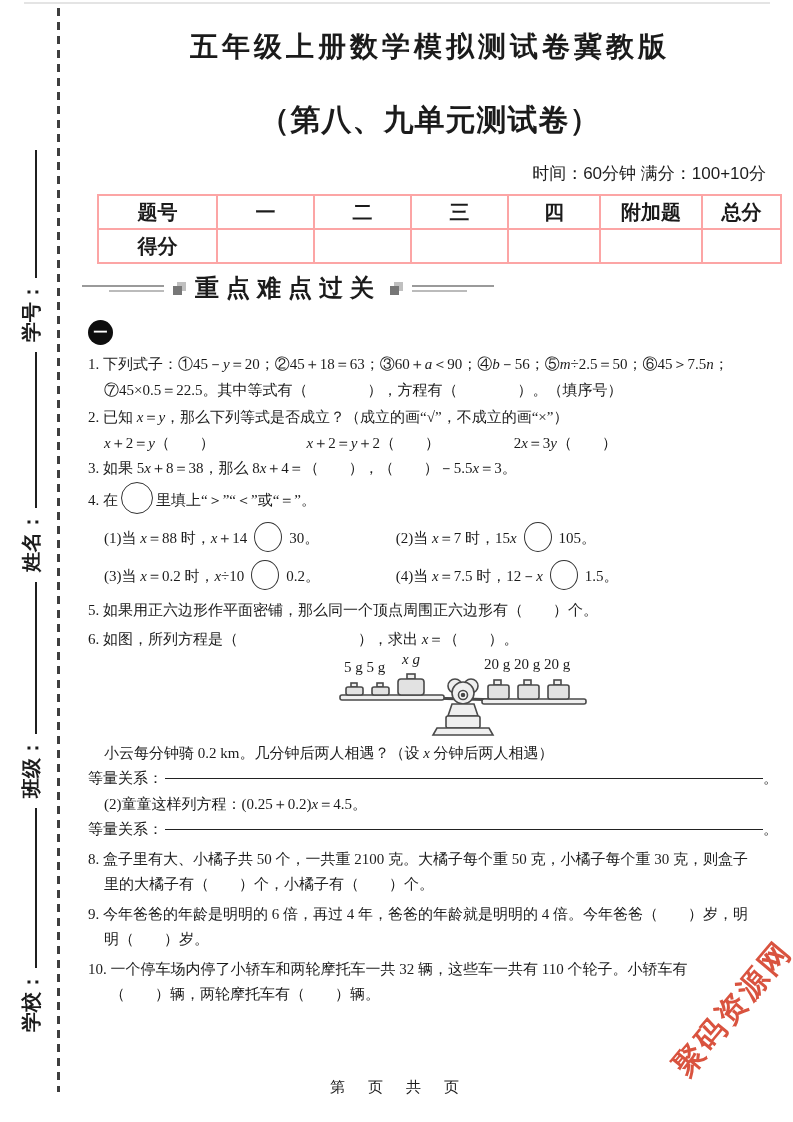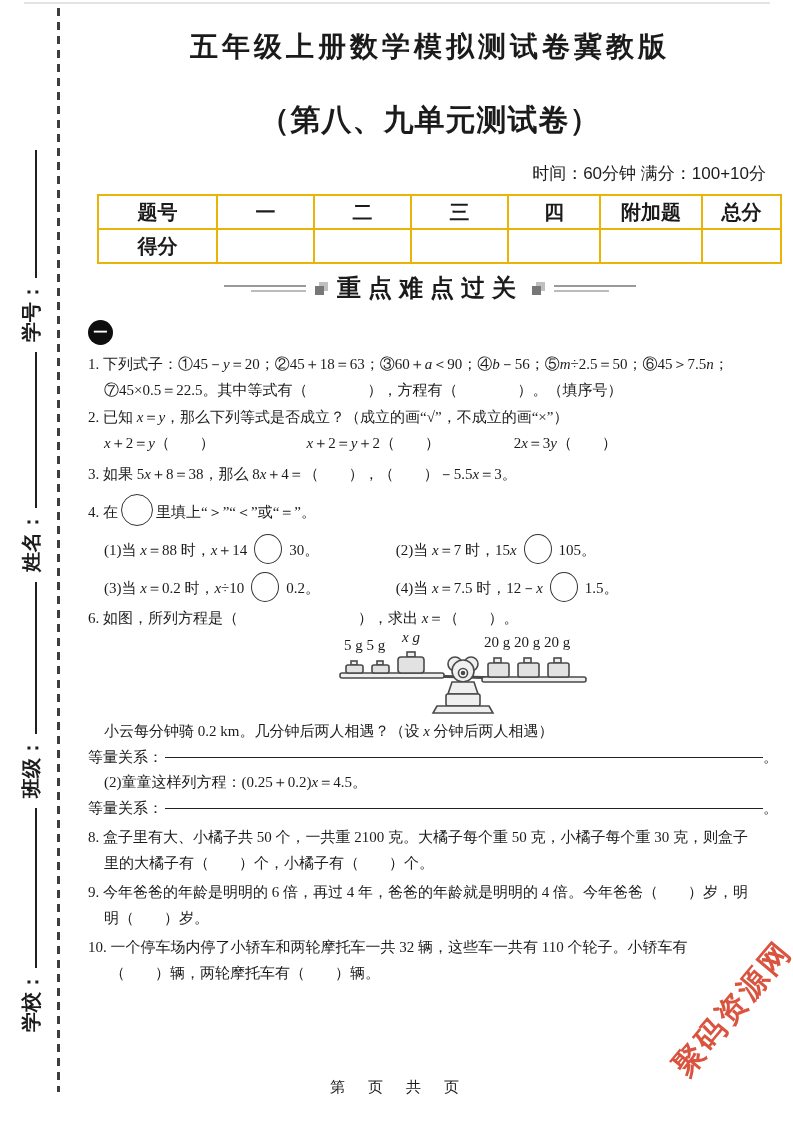--- a/index.html
+++ b/index.html
@@ -19,41 +19,41 @@
   
   .title{position:absolute;top:28px;left:90px;width:680px;text-align:center;
          font-family:"Liberation Sans",sans-serif;font-weight:bold;font-size:28px;letter-spacing:4px;}
   .subtitle{position:absolute;top:100px;left:90px;width:680px;text-align:center;
             font-family:"Liberation Sans",sans-serif;font-weight:bold;font-size:30px;letter-spacing:1px;}
   .meta{position:absolute;top:162px;left:90px;width:676px;text-align:right;
         font-family:"Liberation Sans",sans-serif;font-size:17px;}
   
   .score-table{position:absolute;top:194px;left:97px;}
   .score-table table{border-collapse:collapse;font-weight:bold;font-size:20px;}
-  .score-table td{border:2px solid #eab308;text-align:center;height:32px;padding:0;}
-  
-  .banner{position:absolute;top:272px;left:90px;width:680px;display:flex;
-          justify-content:center;align-items:center;gap:9px;}
+  .score-table td{border:2px solid #fca5a5;text-align:center;height:32px;padding:0;}
+  
+  .banner{position:absolute;top:272px;left:82px;width:680px;display:flex;
+          align-items:center;gap:9px;}
   .banner-text{font-family:"Liberation Sans",sans-serif;font-weight:bold;font-size:24px;letter-spacing:7px;}
   .speed{display:flex;flex-direction:column;gap:3px;}
   .speed i{display:block;height:2px;background:#9a9a9a;}
   .speed.l{align-items:flex-end;} .speed.r{align-items:flex-start;}
   .cube{position:relative;width:13px;height:13px;}
   .cube b{position:absolute;width:9px;height:9px;background:#777;left:0;top:4px;}
   .cube u{position:absolute;width:9px;height:9px;background:#c0c0c0;left:4px;top:0;}
   
   .sec1{position:absolute;top:320px;left:88px;display:flex;align-items:center;gap:8px;}
   .badge{width:25px;height:25px;border-radius:50%;background:#0e0e0e;color:#fff;text-align:center;
          font-family:"Liberation Sans",sans-serif;font-weight:bold;font-size:14px;line-height:25px;}
   .sec-title{font-family:"Liberation Sans",sans-serif;font-weight:bold;font-size:18px;}
   
   .main{position:absolute;top:352px;left:88px;width:690px;font-size:15px;line-height:25.5px;}
   .ln{white-space:nowrap;}
   .ind{padding-left:16px;}
-  .mt2{margin-top:2px;} .mt4{margin-top:4px;} .mt6{margin-top:6px;} .mt8{margin-top:8px;}
+  .mt2{margin-top:2px;} .mt4{margin-top:4px;} .mt6{} .mt8{margin-top:8px;}
   .eqrow span{display:inline-block;}
   .g1{margin-right:88px;} .g2{margin-right:70px;}
   .circ{display:inline-block;width:30px;height:30px;border:1.5px solid #333;border-radius:50%;
         vertical-align:-9px;margin:0 3px;}
   .circ4{display:inline-block;width:26px;height:28px;border:1.5px solid #333;border-radius:50%;
          vertical-align:-9px;margin:0 7px;}
   .itm{display:inline-block;}
   .itm.c1{width:288px;}
   .relrow{display:flex;align-items:baseline;}
   .relline{flex:1;border-bottom:1.5px solid #222;transform:translateY(-4px);margin-left:2px;}
@@ -169,20 +169,21 @@
     </div>
     <div class="ln ind mt8">
       <span class="itm c1">
         <span>(3)当 <i>x</i>＝0.2 时，<i>x</i>÷10</span><span class="circ4"></span><span>0.2。</span>
       </span>
       <span class="itm">
         <span>(4)当 <i>x</i>＝7.5 时，12－<i>x</i></span><span class="circ4"></span><span>1.5。</span>
       </span>
     </div>
 
+    <div class="ln mt8">5. 如果用正六边形作平面密铺，那么同一个顶点周围正六边形有（　　）个。</div>
 
     <div class="ln mt4">6. 如图，所列方程是（　　　　　　　　），求出 <i>x</i>＝（　　）。</div>
 
     <div class="scale-wrap">
       <span class="wlab wl1">5 g 5 g</span>
       <span class="wlab wlx"><i>x</i> <i>g</i></span>
       <span class="wlab wr1">20 g 20 g 20 g</span>
       <svg class="scale-svg" width="252" height="66" viewBox="0 0 252 66">
         <g stroke="#4a4a4a" stroke-width="1.6" fill="#efefef">
 

